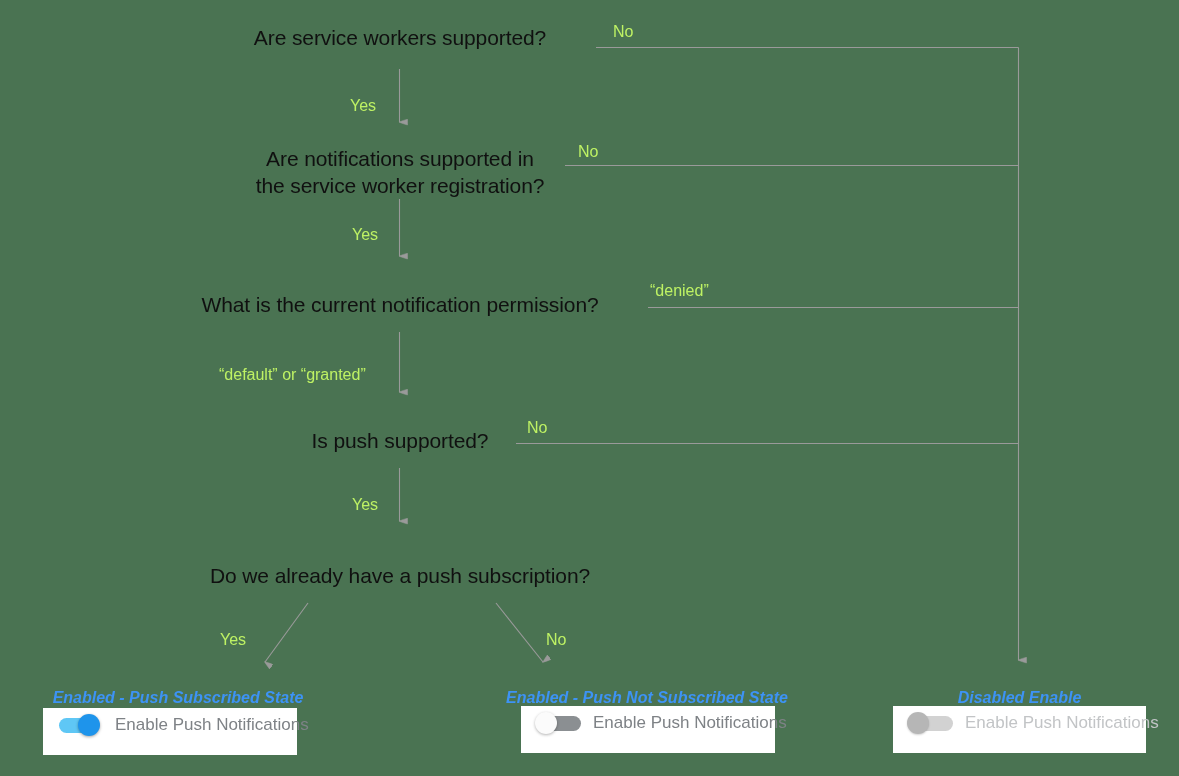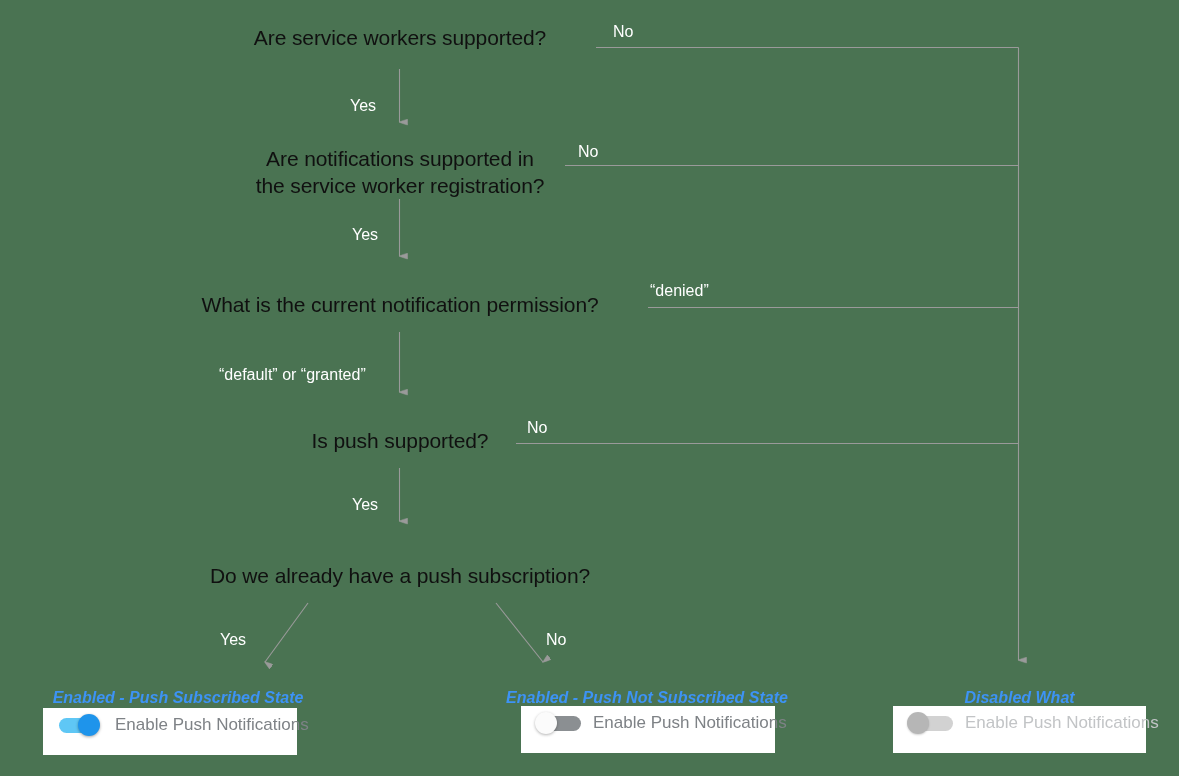--- a/index.html
+++ b/index.html
@@ -32,21 +32,21 @@
     color: #101010;
     font-size: 21px;
     line-height: 27px;
     font-weight: 400;
     letter-spacing: -0.1px;
     white-space: pre-line;
     text-align: center;
   }
   .edge-label {
     position: absolute;
-    color: #ffffff;
+    color: #bef264;
     font-size: 16px;
     line-height: 19px;
     font-weight: 400;
     white-space: nowrap;
   }
   .state-label {
     position: absolute;
     color: #3d93f5;
     font-size: 16px;
     line-height: 19px;
@@ -203,21 +203,21 @@
   <div class="state-label" style="left:472px; top:688px; width:350px;">Enabled - Push Not Subscribed State</div>
 
   <div class="card" style="left:521px; top:706px; width:254px; height:47px;">
     <span class="switch off">
       <span class="track"></span>
       <span class="knob"></span>
     </span>
     <span class="card-label">Enable Push Notifications</span>
   </div>
 
-  <div class="state-label" style="left:893px; top:688px; width:253px;">Disabled What</div>
+  <div class="state-label" style="left:893px; top:688px; width:253px;">Disabled Enable</div>
 
   <div class="card is-disabled" style="left:893px; top:706px; width:253px; height:47px;">
     <span class="switch disabled">
       <span class="track"></span>
       <span class="knob"></span>
     </span>
     <span class="card-label">Enable Push Notifications</span>
   </div>
 
 </div>

